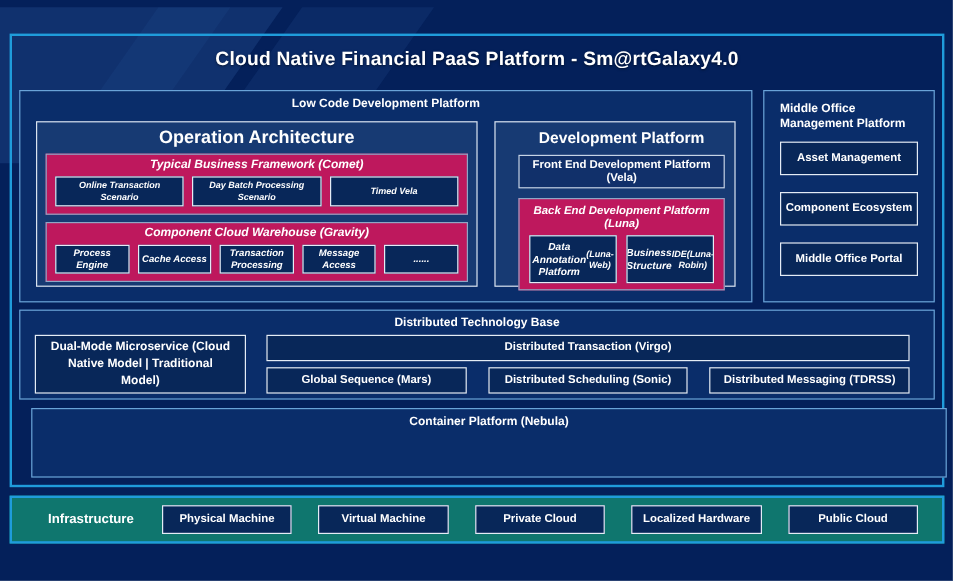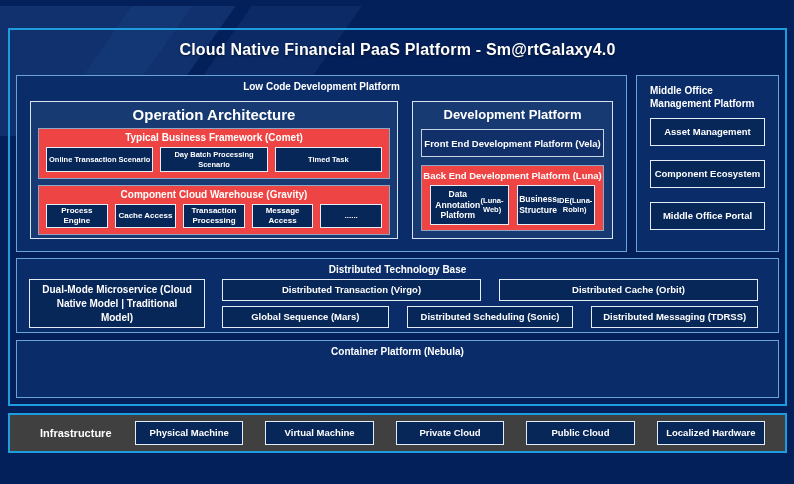--- a/index.html
+++ b/index.html
@@ -13,40 +13,40 @@
 
   .main-frame { position:absolute; left:8px; top:28px; width:779px; height:378px;
     border:2px solid #1f9cdb; z-index:1; }
   .page-title { position:absolute; left:0; top:11px; width:100%; text-align:center;
     font-size:16px; font-weight:bold; letter-spacing:0.2px; text-shadow:0 1px 2px rgba(0,0,0,0.55); }
 
   .section { position:absolute; background:#0a2d6a; border:1px solid #6aa3d8; }
   .section-header { text-align:center; font-size:10px; font-weight:bold; padding-top:5px; }
 
   .inner-box { position:absolute; background:#173a73; border:1px solid #d9e3f0; }
-  .sub-box { background:#ef4444; border:1px solid #8fa6c5; }
+  .sub-box { background:#be185d; border:1px solid #8fa6c5;font-style:italic; }
   .btn { background:#082759; border:1px solid #e4ecf6; color:#fff; display:flex;
     align-items:center; justify-content:center; text-align:center; font-weight:bold;
     line-height:1.25; overflow:hidden; }
 
   
   .lowcode { left:6px; top:45px; width:611px; height:177px; }
   .op-arch { left:13px; top:25px; width:368px; height:138px; }
   .op-title { text-align:center; font-size:15px; font-weight:bold; padding:4px 0 5px; }
   .fw-box { margin:0 7px; }
   .fw-title { text-align:center; font-size:10px; font-weight:bold; padding:3px 0 4px; }
   .fw-row { display:flex; gap:7px; padding:0 7px 6px; }
   .fw-row .btn { flex:1; min-height:25px; font-size:7.5px; padding:1px 2px; }
   .ccw { margin-top:6px; }
   .ccw .btn { min-height:23px; font-size:8px; }
 
-  .dev { left:395px; top:25px; width:201px; height:138px; }
+  .dev { left:395px; top:25px; width:201px; height:138px;padding-left:11px; }
   .dev-title { text-align:center; font-size:13px; font-weight:bold; padding:5px 0 4px; }
   .front-end { margin:3px 8px 0; height:28px; background:#11306a; border:1px solid #c6d4e6;
-    display:flex; align-items:center; justify-content:center; font-size:9.5px; font-weight:bold; text-align:left; }
+    display:flex; align-items:center; justify-content:center; font-size:9.5px; font-weight:bold; text-align:center; }
   .back-end { margin:8px 8px 0; }
   .be-title { text-align:center; font-size:9.5px; font-weight:bold; padding:4px 0 4px; }
   .be-row { display:flex; gap:8px; padding:0 8px 5px; }
   .be-row .btn { flex:1; height:40px; flex-direction:row; font-size:8.5px; padding:1px 4px; }
   .be-sub { font-size:7.5px; font-weight:bold; }
 
   
   .middle-office { left:626px; top:45px; width:143px; height:177px; }
   .mo-header { padding:8px 12px 0 13px; font-size:10px; font-weight:bold; line-height:1.3; }
   .mo-buttons { display:flex; flex-direction:column; gap:14px; margin:8px 13px 0; }
@@ -54,27 +54,27 @@
 
   
   .dtb { left:6px; top:228px; width:763px; height:75px; }
   .dtb-body { display:flex; gap:17px; padding:4px 20px 0 12px; }
   .dual-mode { width:176px; height:49px; font-size:10px; line-height:1.4; padding:0 12px; flex:none; }
   .dtb-grid { flex:1; display:flex; flex-direction:column; gap:5px; }
   .dtb-row { display:flex; gap:18px; }
   .dtb-row .btn { flex:1; height:22px; font-size:9.5px; }
 
   
-  .cp { left:6px; top:310px; width:763px; height:58px; }
+  .cp { left:16px; top:310px; width:763px; height:58px; }
   .cp-row { display:flex; gap:10px; margin:9px 9px 0 13px; }
   .cp-row .btn { flex:1; height:23px; font-size:9.5px; }
 
   
   .infra-frame { position:absolute; left:8px; top:413px; width:779px; height:40px;
-    border:2px solid #1f9cdb; background:#404040; display:flex; align-items:center; z-index:1; }
+    border:2px solid #1f9cdb; background:#0f766e; display:flex; align-items:center; z-index:1; }
   .infra-label { margin-left:30px; width:95px; font-size:11px; font-weight:bold; flex:none; }
   .infra-row { flex:1; display:flex; gap:22px; margin-right:20px;align-items:center; }
   .infra-row .btn { flex:1; height:24px; font-size:9.5px; }
 </style>
 </head>
 <body>
 
 <div class="stage">
   <div class="stripe stripe-a"></div>
   <div class="stripe stripe-c"></div>
@@ -87,21 +87,21 @@
       <div class="section-header">Low Code Development Platform</div>
 
       <div class="inner-box op-arch">
         <div class="op-title">Operation Architecture</div>
 
         <div class="sub-box fw-box">
           <div class="fw-title">Typical Business Framework (Comet)</div>
           <div class="fw-row">
             <div class="btn">Online Transaction Scenario</div>
             <div class="btn">Day Batch Processing Scenario</div>
-            <div class="btn">Timed Task</div>
+            <div class="btn">Timed Vela</div>
           </div>
         </div>
 
         <div class="sub-box fw-box ccw">
           <div class="fw-title">Component Cloud Warehouse (Gravity)</div>
           <div class="fw-row">
             <div class="btn">Process Engine</div>
             <div class="btn">Cache Access</div>
             <div class="btn">Transaction Processing</div>
             <div class="btn">Message Access</div>
@@ -138,21 +138,20 @@
       </div>
     </div>
 
     <div class="section dtb">
       <div class="section-header">Distributed Technology Base</div>
       <div class="dtb-body">
         <div class="btn dual-mode">Dual-Mode Microservice (Cloud Native Model | Traditional Model)</div>
         <div class="dtb-grid">
           <div class="dtb-row">
             <div class="btn">Distributed Transaction (Virgo)</div>
-            <div class="btn">Distributed Cache (Orbit)</div>
           </div>
           <div class="dtb-row">
             <div class="btn">Global Sequence (Mars)</div>
             <div class="btn">Distributed Scheduling (Sonic)</div>
             <div class="btn">Distributed Messaging (TDRSS)</div>
           </div>
         </div>
       </div>
     </div>
 
@@ -160,17 +159,17 @@
       <div class="section-header">Container Platform (Nebula)</div>
     </div>
   </div>
 
   <div class="infra-frame">
     <div class="infra-label">Infrastructure</div>
     <div class="infra-row">
       <div class="btn">Physical Machine</div>
       <div class="btn">Virtual Machine</div>
       <div class="btn">Private Cloud</div>
+      <div class="btn">Localized Hardware</div>
       <div class="btn">Public Cloud</div>
-      <div class="btn">Localized Hardware</div>
     </div>
   </div>
 </div>
 
 </body></html>

